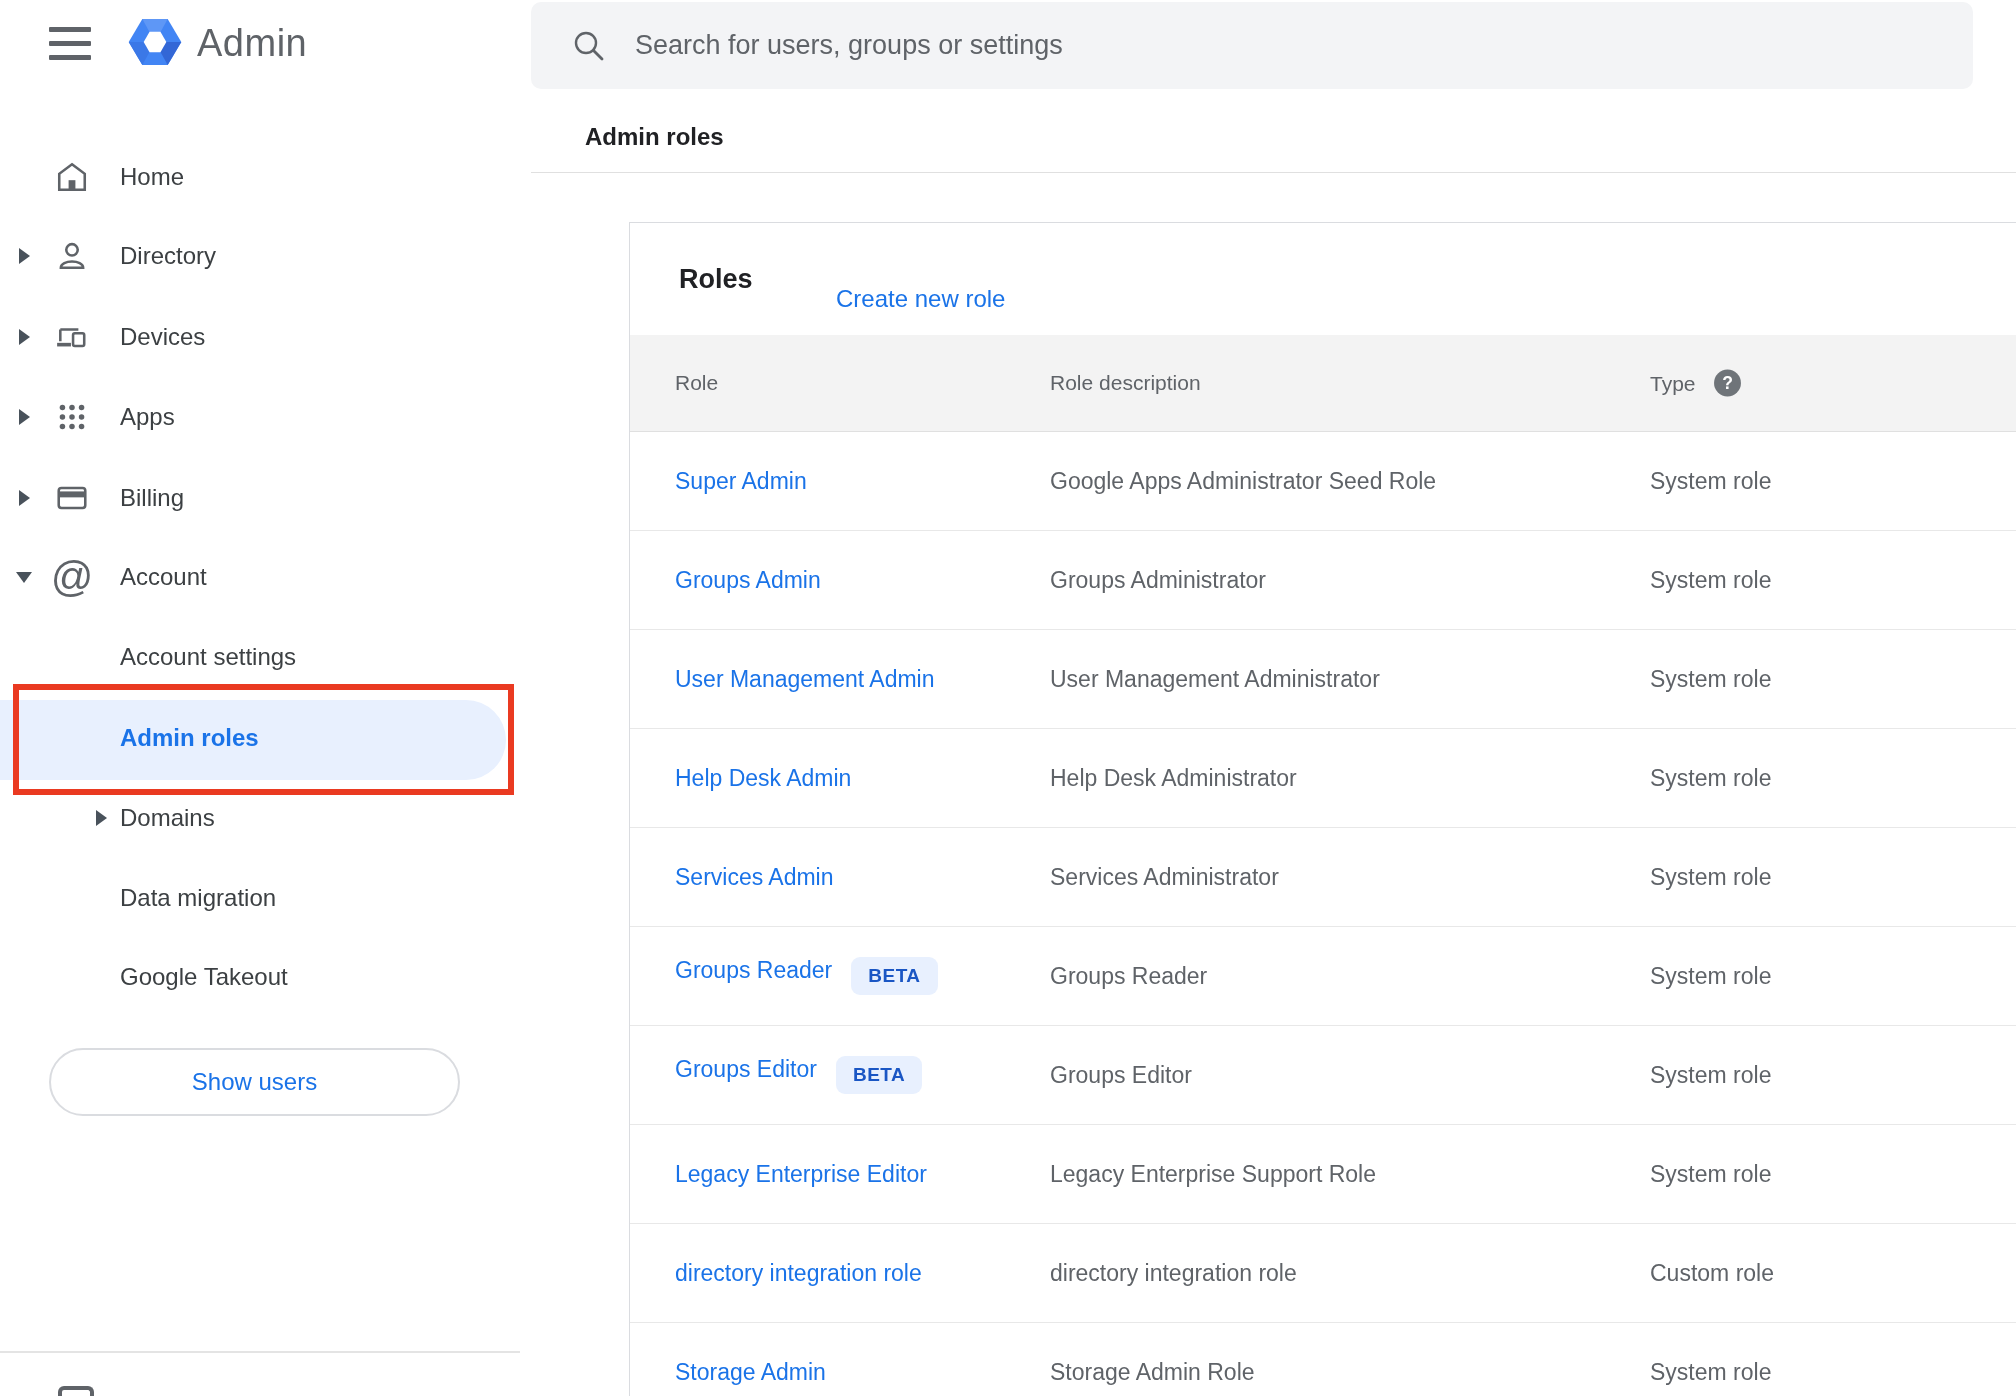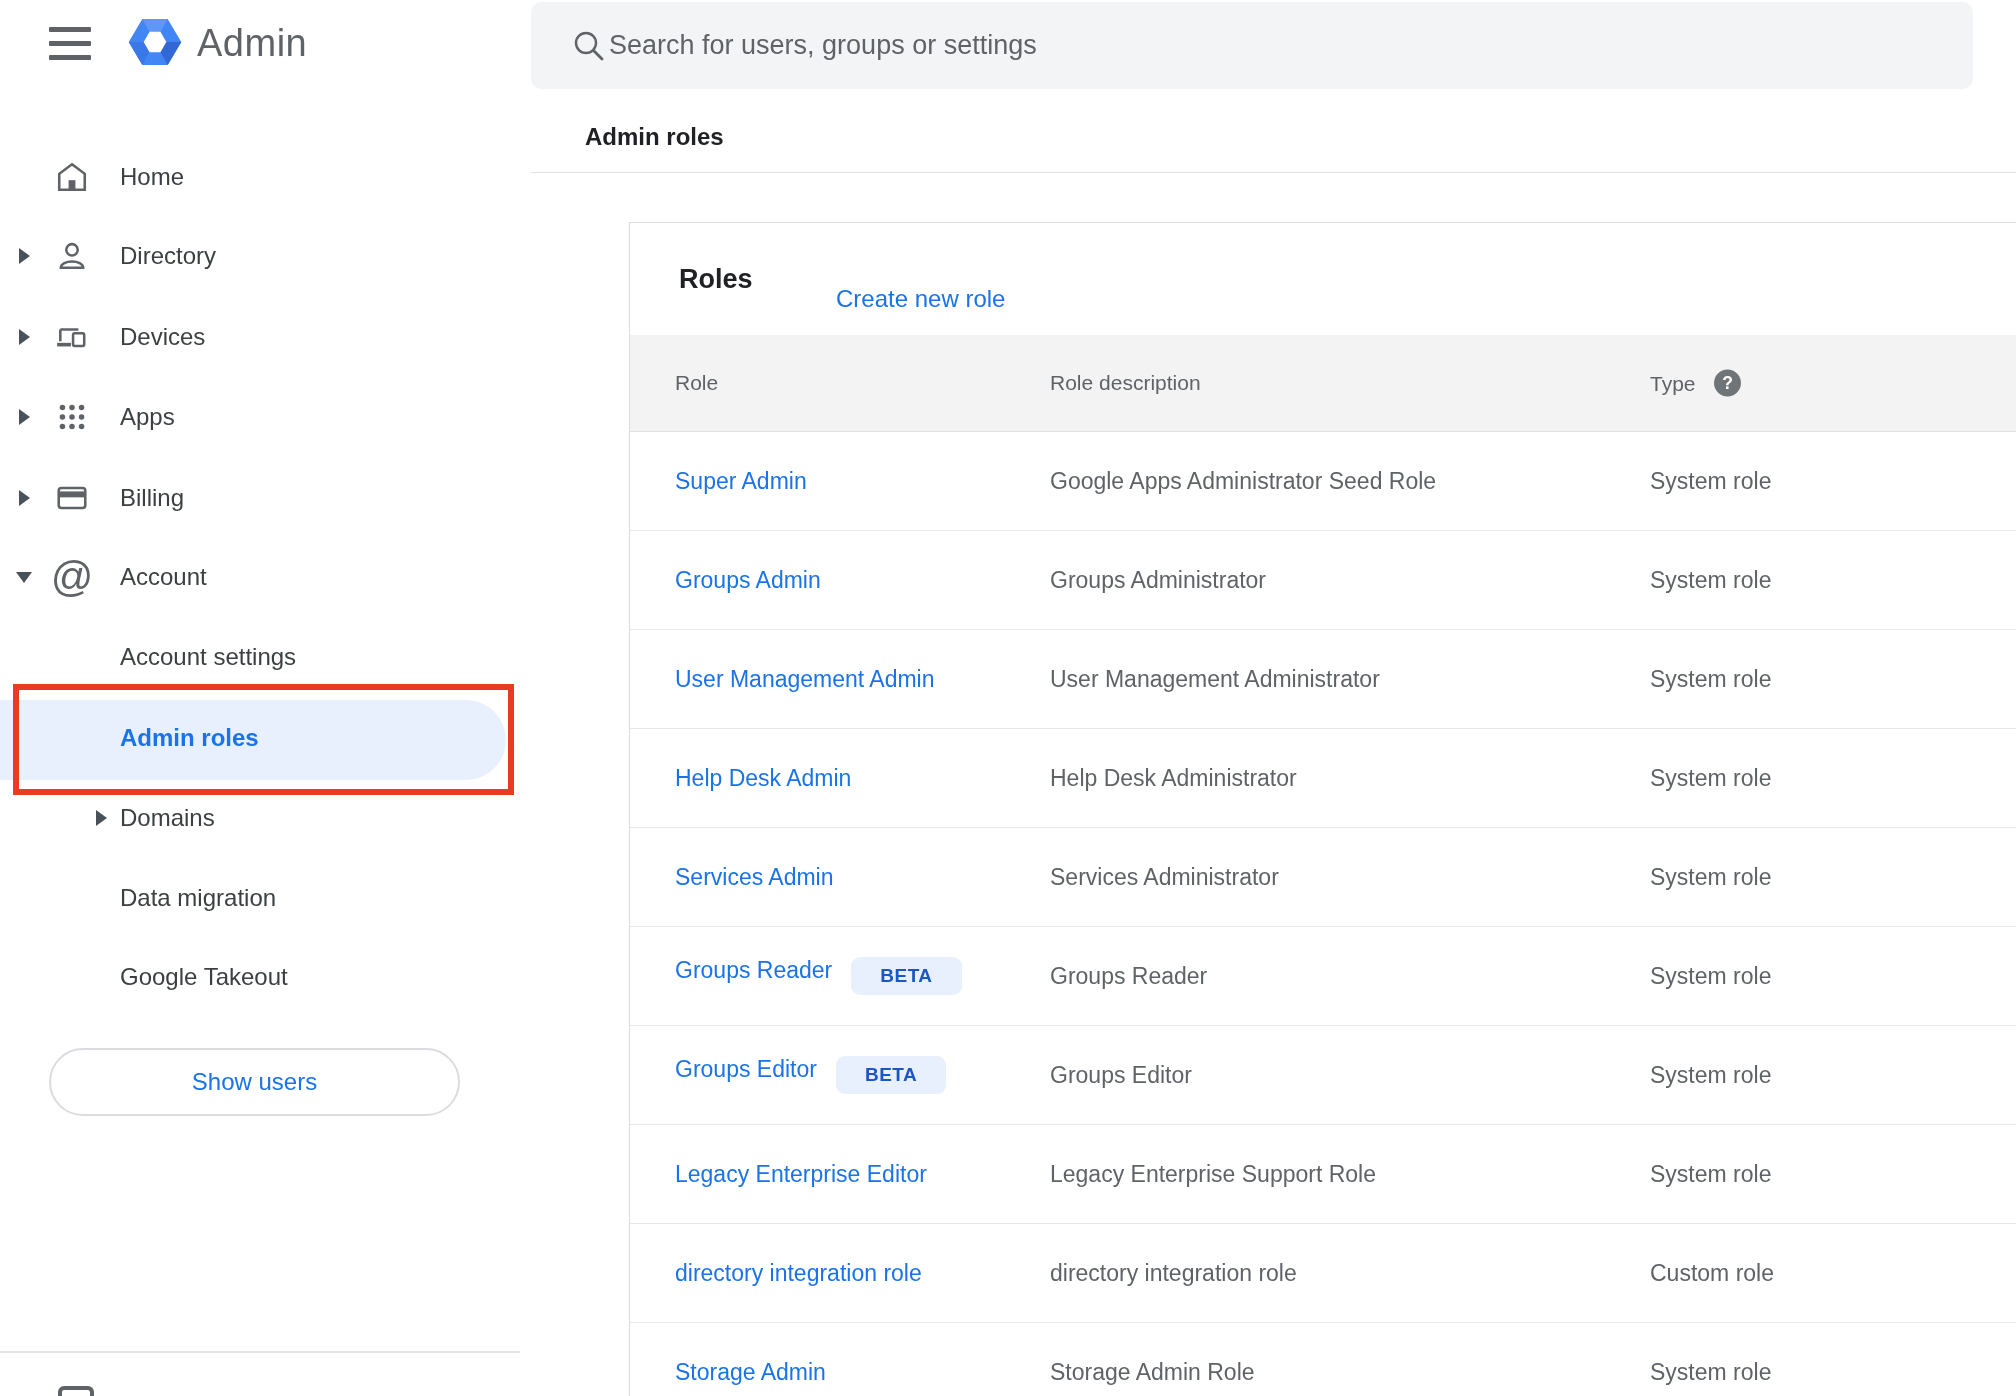--- a/index.html
+++ b/index.html
@@ -10,21 +10,21 @@
   }
   
   .hamburger{position:absolute;left:49px;top:27px;width:42px;height:33px;
     display:flex;flex-direction:column;justify-content:space-between;cursor:pointer;}
   .hamburger span{display:block;height:5px;background:var(--icon-gray,#5f6368);border-radius:1px;}
   .logo{position:absolute;left:126px;top:13px;width:58px;height:58px;}
   .app-title{position:absolute;left:197px;top:22px;font-size:38px;color:var(--icon-gray,#5f6368);letter-spacing:.5px;}
   .searchbar{position:absolute;left:531px;top:2px;width:1442px;height:87px;
     background:var(--search-bg,#f3f4f6);border-radius:10px;display:flex;align-items:center;}
   .searchbar .sicon{margin-left:40px;flex:0 0 auto;display:flex;}
-  .search-input{border:none;background:transparent;outline:none;width:1280px;
+  .search-input{border:none;background:transparent;outline:none;margin-left:26px;width:1280px;
     font-family:inherit;font-size:27px;color:#202124;}
   .search-input::placeholder{color:var(--icon-gray,#5f6368);opacity:1;}
   .breadcrumb{position:absolute;left:585px;top:123px;font-size:24px;font-weight:700;color:#202124;}
   .top-divider{position:absolute;left:531px;top:172px;width:1485px;height:1px;background:#e0e0e0;}
 
   
   .nav-item{position:absolute;left:0;width:520px;height:80px;display:flex;align-items:center;cursor:pointer;}
   .tri{position:absolute;width:0;height:0;border-style:solid;}
   .tri.right{left:19px;border-width:8px 0 8px 11px;border-color:transparent transparent transparent #49525b;}
   .tri.down{left:16px;border-width:11px 8px 0 8px;border-color:#49525b transparent transparent transparent;}
@@ -55,21 +55,21 @@
   .thead{position:relative;height:96px;background:var(--thead-bg,#f3f3f3);border-bottom:1px solid #e0e0e0;}
   .th{position:absolute;top:50%;transform:translateY(-50%);font-size:21px;color:var(--text-gray,#5f6368);}
   .th.c-role{left:45px;}.th.c-desc{left:420px;}
   .th.c-type{left:1020px;display:flex;align-items:center;gap:17px;}
   .trow{position:relative;height:98px;border-bottom:1px solid #e8e8e8;background:#fff;}
   .cell{position:absolute;top:50%;transform:translateY(-50%);font-size:23px;white-space:nowrap;}
   .cell.c-role{left:45px;color:var(--accent-blue,#1a73e8);cursor:pointer;display:flex;gap:19px;}
   .cell.c-desc{left:420px;color:var(--text-gray,#5f6368);}
   .cell.c-type{left:1020px;color:var(--text-gray,#5f6368);}
   .beta-badge{display:inline-block;background:var(--beta-bg,#e8f0fe);color:var(--beta-text,#1a56c4);
-    font-size:19px;font-weight:700;letter-spacing:.5px;padding:8px 29px;border-radius:9px;}
+    font-size:19px;font-weight:700;letter-spacing:.5px;padding:8px 17px;border-radius:9px;}
   svg .stroke{stroke:var(--icon-gray,#5f6368);fill:none;stroke-width:2.4;}
   svg .fill{fill:var(--icon-gray,#5f6368);}
 </style>
 </head>
 <body>
 
 <div id="screen">
 
   <div class="hamburger">
     <span></span>

